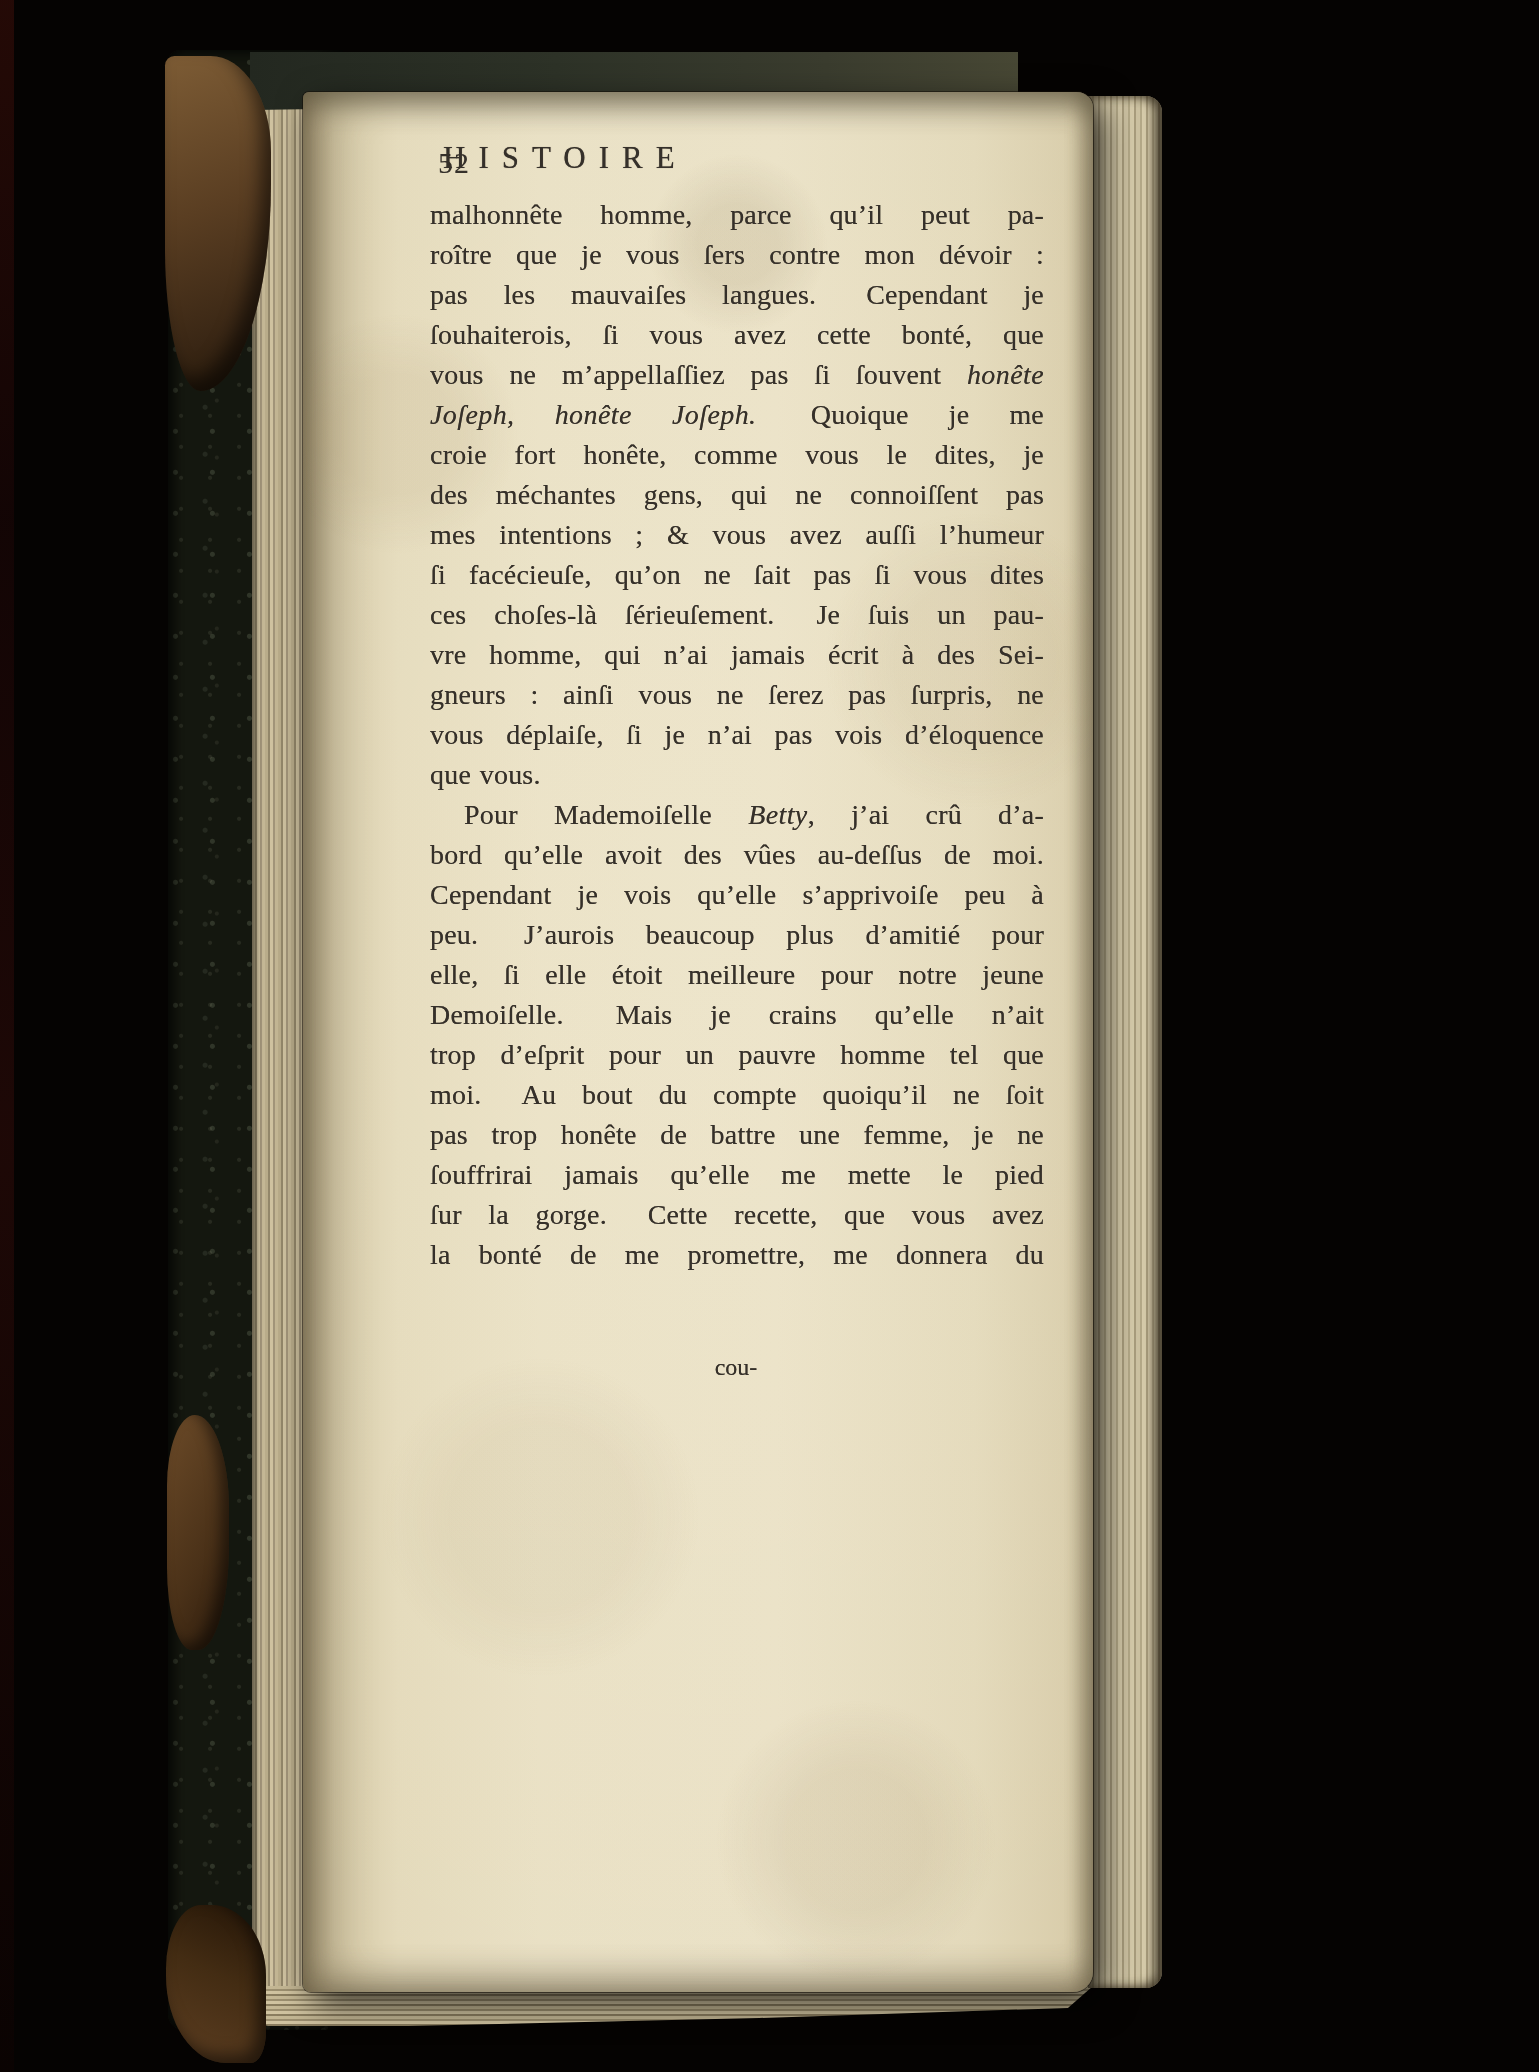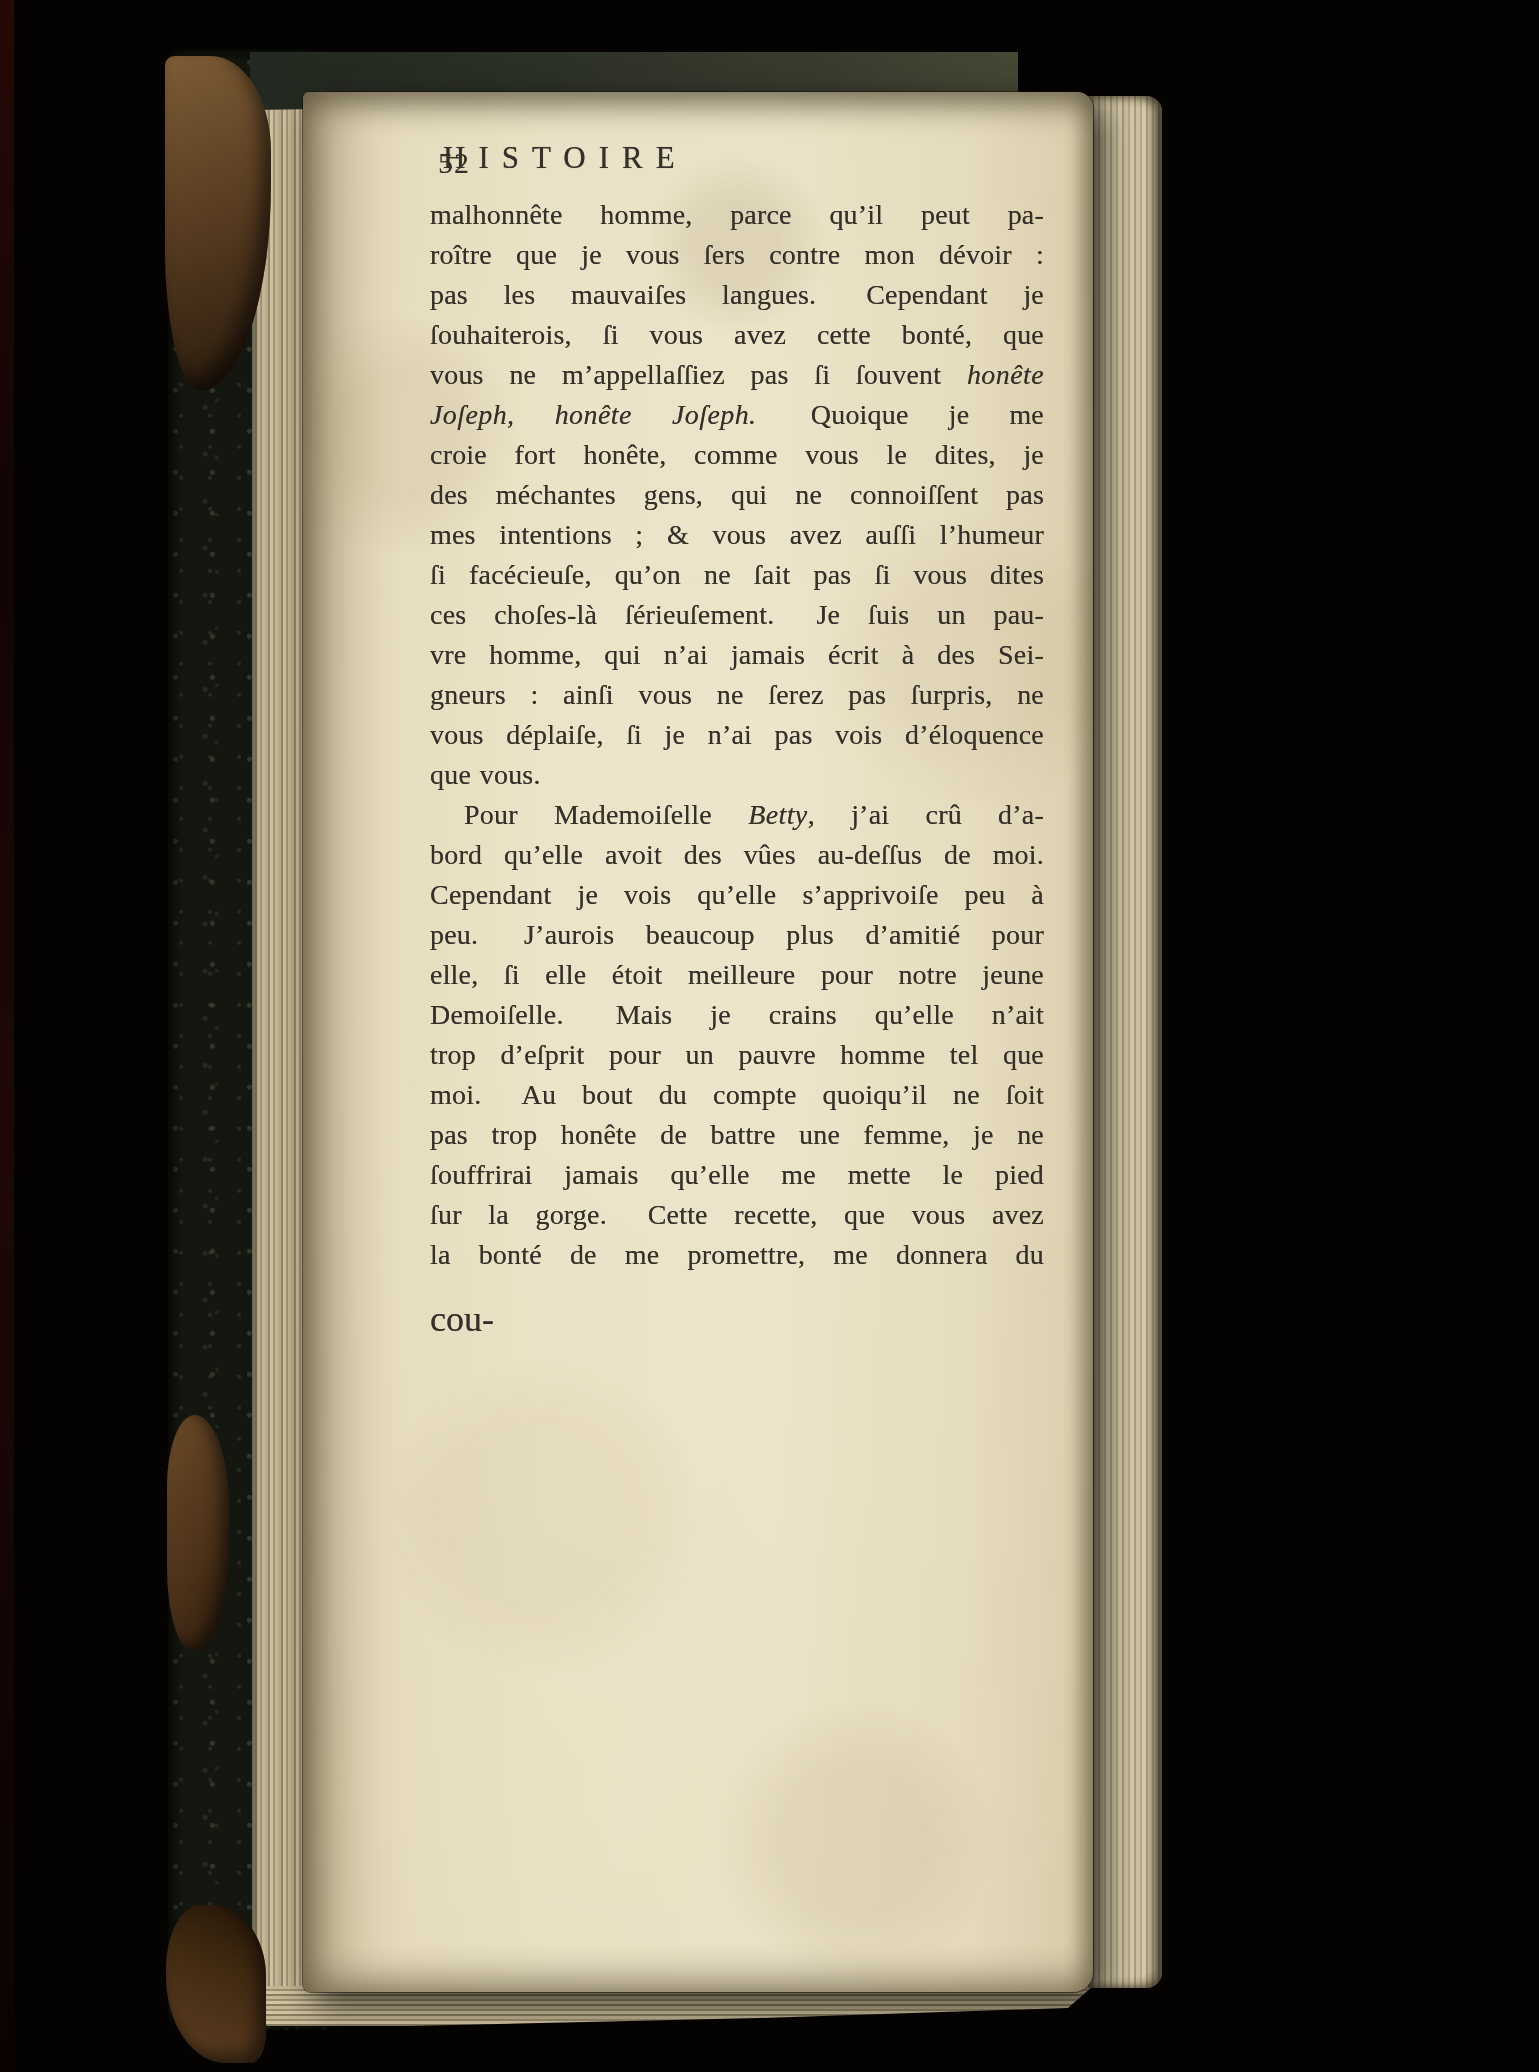--- a/index.html
+++ b/index.html
@@ -98,22 +98,22 @@
   
   .textblock{position:absolute;left:127px;top:103px;width:614px;
     font-size:28px;line-height:40px;color:var(--ink,#35302a);
     letter-spacing:.2px;word-spacing:1.5px;
     text-shadow:0 0 .6px rgba(55,45,35,.7);}
   .line{text-align:justify;text-align-last:justify;}
   .line.end{text-align-last:left;}
   .line.indent{text-indent:34px;}
   .line i{letter-spacing:.4px;}
 
-  .catchword{position:absolute;left:127px;top:1206px;width:612px;text-align:left;
-    font-size:36px;color:var(--ink,#35302a);text-shadow:0 0 .6px rgba(55,45,35,.7);}
+  .catchword{position:absolute;left:127px;top:1262px;width:612px;text-align:center;
+    font-size:24px;color:var(--ink,#35302a);text-shadow:0 0 .6px rgba(55,45,35,.7);}
 </style>
 </head>
 <body>
 
 <div class="scene">
   <div class="red-edge"></div>
 
   <div class="cover"></div>
   <div class="leather leather-top"></div>
   <div class="leather leather-mid"></div>

